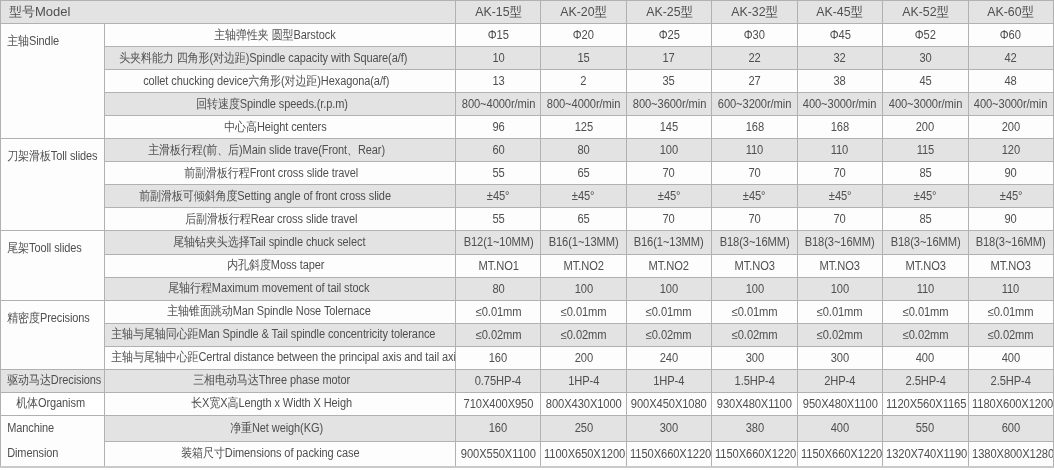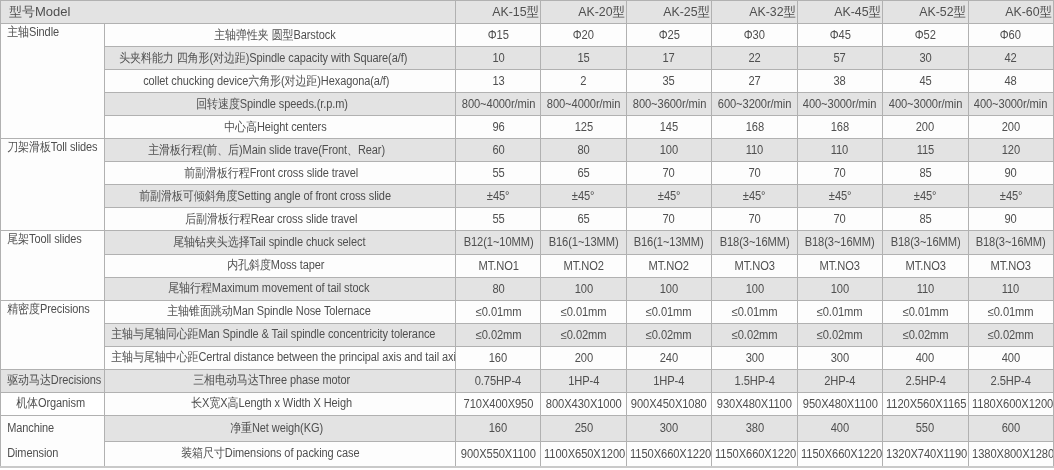--- a/index.html
+++ b/index.html
@@ -28,25 +28,25 @@
     padding:0;
     vertical-align:middle;
   }
   tr{height:23px;}
   tr.stripe-gray > th, tr.stripe-gray > td{background:var(--stripe);}
   tr.stripe-white > th, tr.stripe-white > td{background:var(--rowwhite);}
   
   th.group-cell{background:var(--rowwhite) !important;text-align:left;}
   th.group-cell.follow-stripe{background:inherit !important;text-align:center;}
   tr.stripe-gray > th.group-cell.follow-stripe{background:var(--stripe) !important;}
-  th.group-cell.merged{vertical-align:top;padding-top:0;}
+  th.group-cell.merged{vertical-align:top;padding-top:9px;}
   th.group-cell.spread{vertical-align:middle;line-height:25px;padding-top:0;}
   .header-label{text-align:left;}
   .header-label > span{padding-left:8px;}
-  .model-cell{text-align:right;}
+  .model-cell{text-align:center;}
   td.desc-cell{text-align:center;}
   td.val-cell{text-align:center;font-size:12px;}
   
   th > span, td > span{display:inline-block;white-space:nowrap;}
   td.desc-cell > span, th.group-cell > span{
     transform:scaleX(0.88);transform-origin:0 50%;
     font-size:12.5px;padding-left:7px;letter-spacing:-0.1px;
   }
   th.group-cell.spread > span{white-space:normal;width:108px;}
   td.val-cell > span{transform:scaleX(0.93);transform-origin:50% 50%;letter-spacing:-0.1px;}
@@ -88,21 +88,21 @@
         <td class="val-cell"><span>Φ45</span></td>
         <td class="val-cell"><span>Φ52</span></td>
         <td class="val-cell"><span>Φ60</span></td>
       </tr>
       <tr class="stripe-gray">
         <td class="desc-cell"><span>头夹料能力 四角形(对边距)Spindle capacity with Square(a/f)</span></td>
         <td class="val-cell"><span>10</span></td>
         <td class="val-cell"><span>15</span></td>
         <td class="val-cell"><span>17</span></td>
         <td class="val-cell"><span>22</span></td>
-        <td class="val-cell"><span>57</span></td>
+        <td class="val-cell"><span>32</span></td>
         <td class="val-cell"><span>30</span></td>
         <td class="val-cell"><span>42</span></td>
       </tr>
       <tr class="stripe-white">
         <td class="desc-cell"><span>collet chucking device六角形(对边距)Hexagona(a/f)</span></td>
         <td class="val-cell"><span>13</span></td>
         <td class="val-cell"><span>2</span></td>
         <td class="val-cell"><span>35</span></td>
         <td class="val-cell"><span>27</span></td>
         <td class="val-cell"><span>38</span></td>

